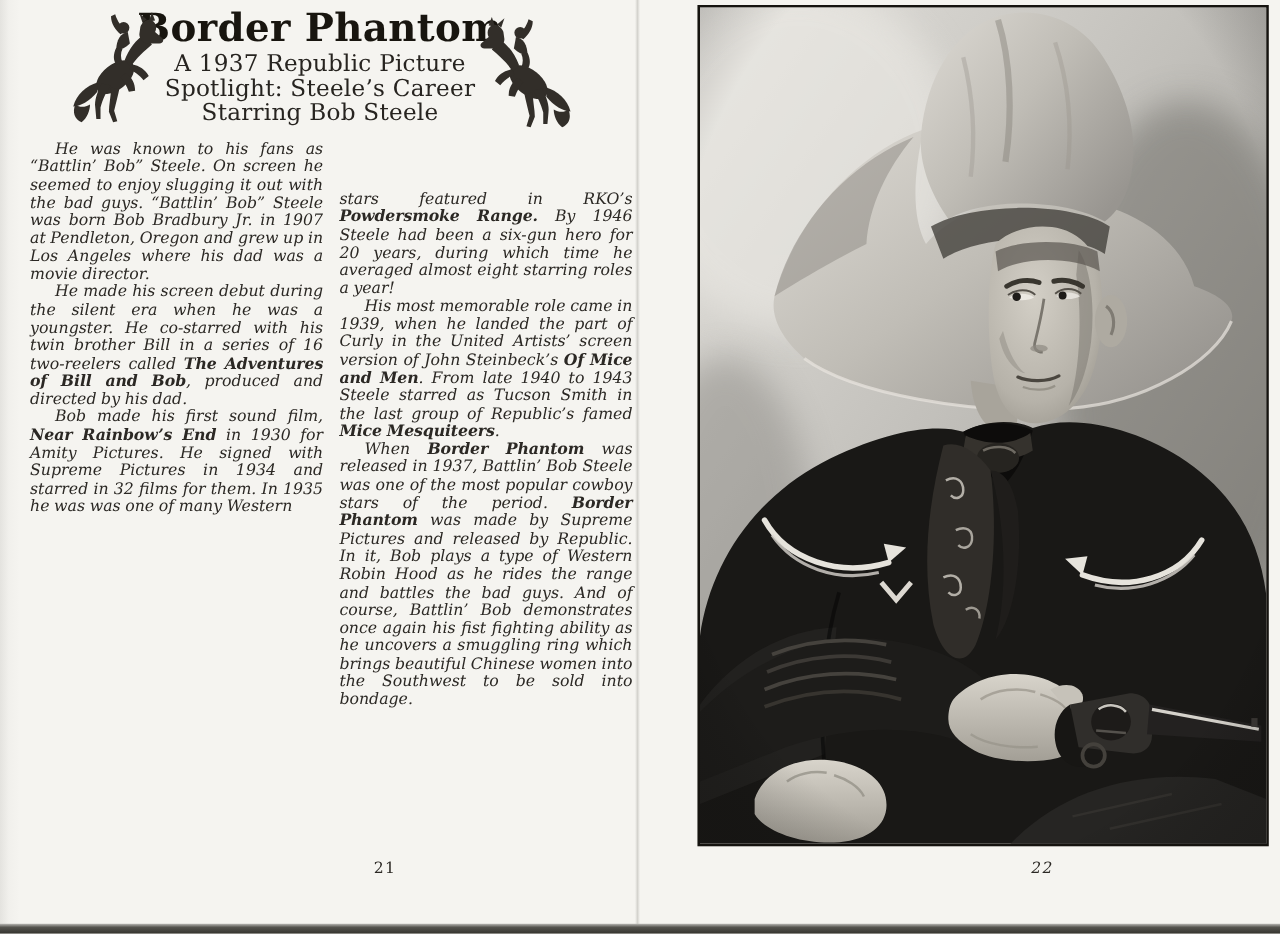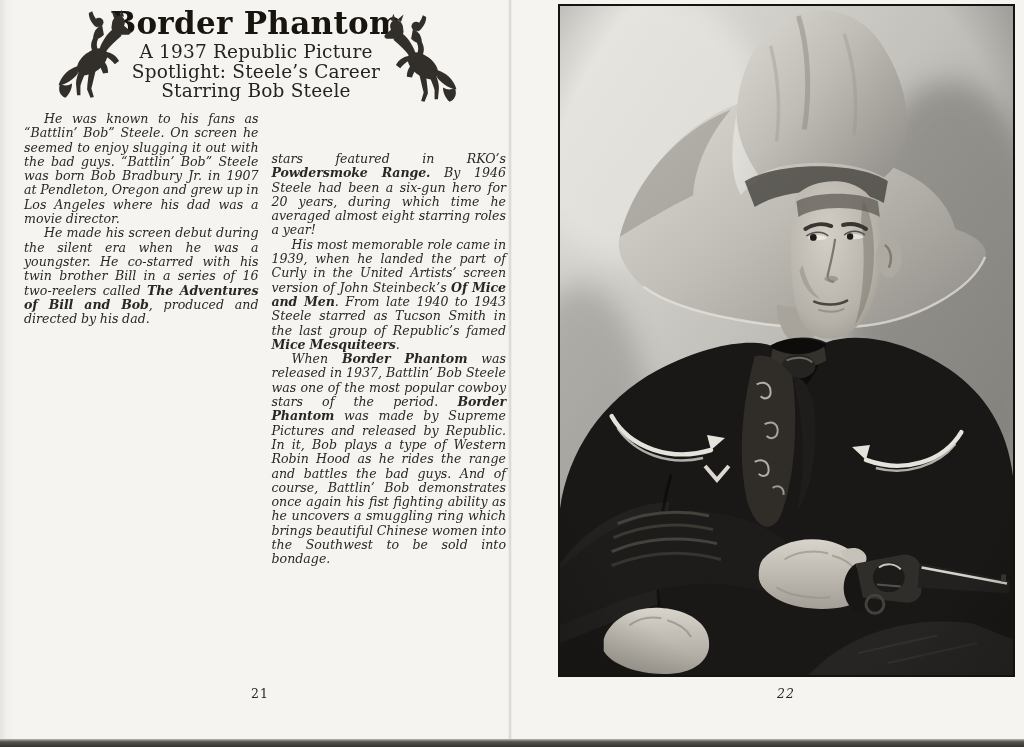--- a/index.html
+++ b/index.html
@@ -33,21 +33,21 @@
   .columns{position:absolute;left:24px;top:112px;width:482px;
     display:grid;grid-template-columns:1fr 1fr;column-gap:13px;}
   .col{font-size:12.6px;line-height:14.3px;text-align:justify;color:#2b2824;
     hyphens:auto;-webkit-hyphens:auto;word-spacing:-.3px;}
   .col p{margin:0;text-indent:20px;font-style:italic;}
   .col p.noindent{text-indent:0;margin-top:40px;}
   .col b{letter-spacing:-.1px;}
 
   
   .pagenum{position:absolute;top:686px;width:30px;text-align:center;
-    font-size:12.5px;letter-spacing:1px;color:#2b2824;}
+    font-size:12.5px;letter-spacing:1px;color:#2b2824;margin-left:48px;}
   #pn-left{left:245px;}
   #pn-right{left:259px;}
 
   
   .photo-frame{position:absolute;left:46px;top:4px;width:457px;height:673px;
     border:2px solid #15130f;box-sizing:border-box;background:#c9c7c2;}
   .photo-frame svg{display:block;width:100%;height:100%;}
 </style>
 </head>
 <body>
@@ -104,20 +104,21 @@
             <path d="M45,36 C42,42 42,48 45,52 L51,50 C49,46 49,41 51,37 Z"></path>
           </g>
         </svg>
       </div>
     </header>
 
     <div class="columns">
       <div class="col" id="col-left">
           <p>He was known to his fans as “Battlin’ Bob” Steele. On screen he seemed to enjoy slugging it out with the bad guys. “Battlin’ Bob” Steele was born Bob Bradbury Jr. in 1907 at Pendleton, Oregon and grew up in Los Angeles where his dad was a movie director.</p>
           <p>He made his screen debut during the silent era when he was a youngster. He co-starred with his twin brother Bill in a series of 16 two-reelers called <b>The Adventures of Bill and Bob</b>, produced and directed by his dad.</p>
+          <p>Bob made his first sound film, <b>Near Rainbow’s End</b> in 1930 for Amity Pictures. He signed with Supreme Pictures in 1934 and starred in 32 films for them. In 1935 he was was one of many Western</p>
         </div>
       <div class="col" id="col-right">
           <p class="noindent">stars featured in RKO’s <b>Powdersmoke Range.</b> By 1946 Steele had been a six-gun hero for 20 years, during which time he averaged almost eight starring roles a year!</p>
           <p>His most memorable role came in 1939, when he landed the part of Curly in the United Artists’ screen version of John Steinbeck’s <b>Of Mice and Men</b>. From late 1940 to 1943 Steele starred as Tucson Smith in the last group of Republic’s famed <b>Mice Mesquiteers</b>.</p>
           <p>When <b>Border Phantom</b> was released in 1937, Battlin’ Bob Steele was one of the most popular cowboy stars of the period. <b>Border Phantom</b> was made by Supreme Pictures and released by Republic. In it, Bob plays a type of Western Robin Hood as he rides the range and battles the bad guys. And of course, Battlin’ Bob demonstrates once again his fist fighting ability as he uncovers a smuggling ring which brings beautiful Chinese women into the Southwest to be sold into bondage.</p>
         </div>
     </div>
 
     <div class="pagenum" id="pn-left">21</div>
   </div>

